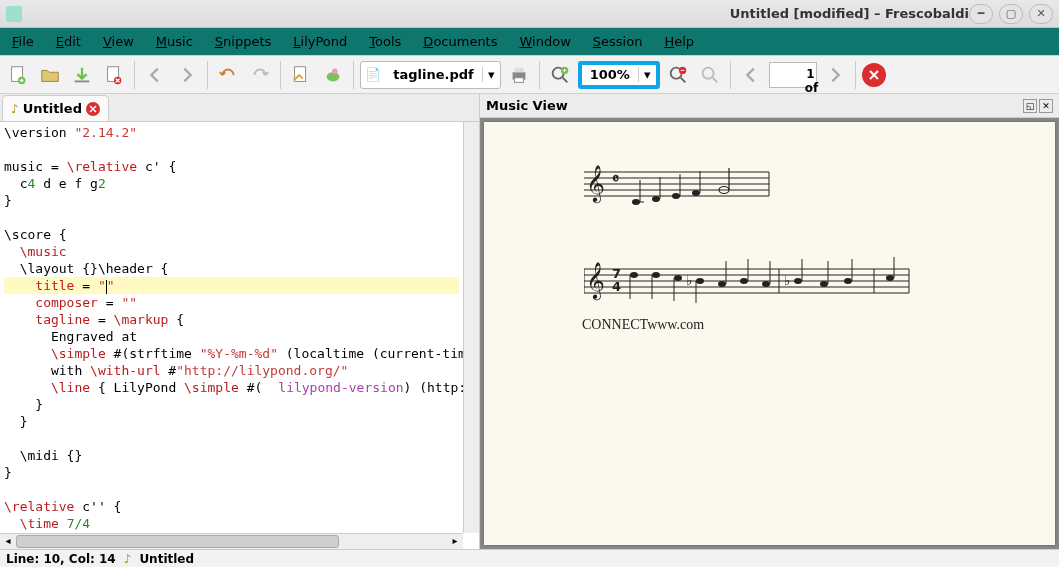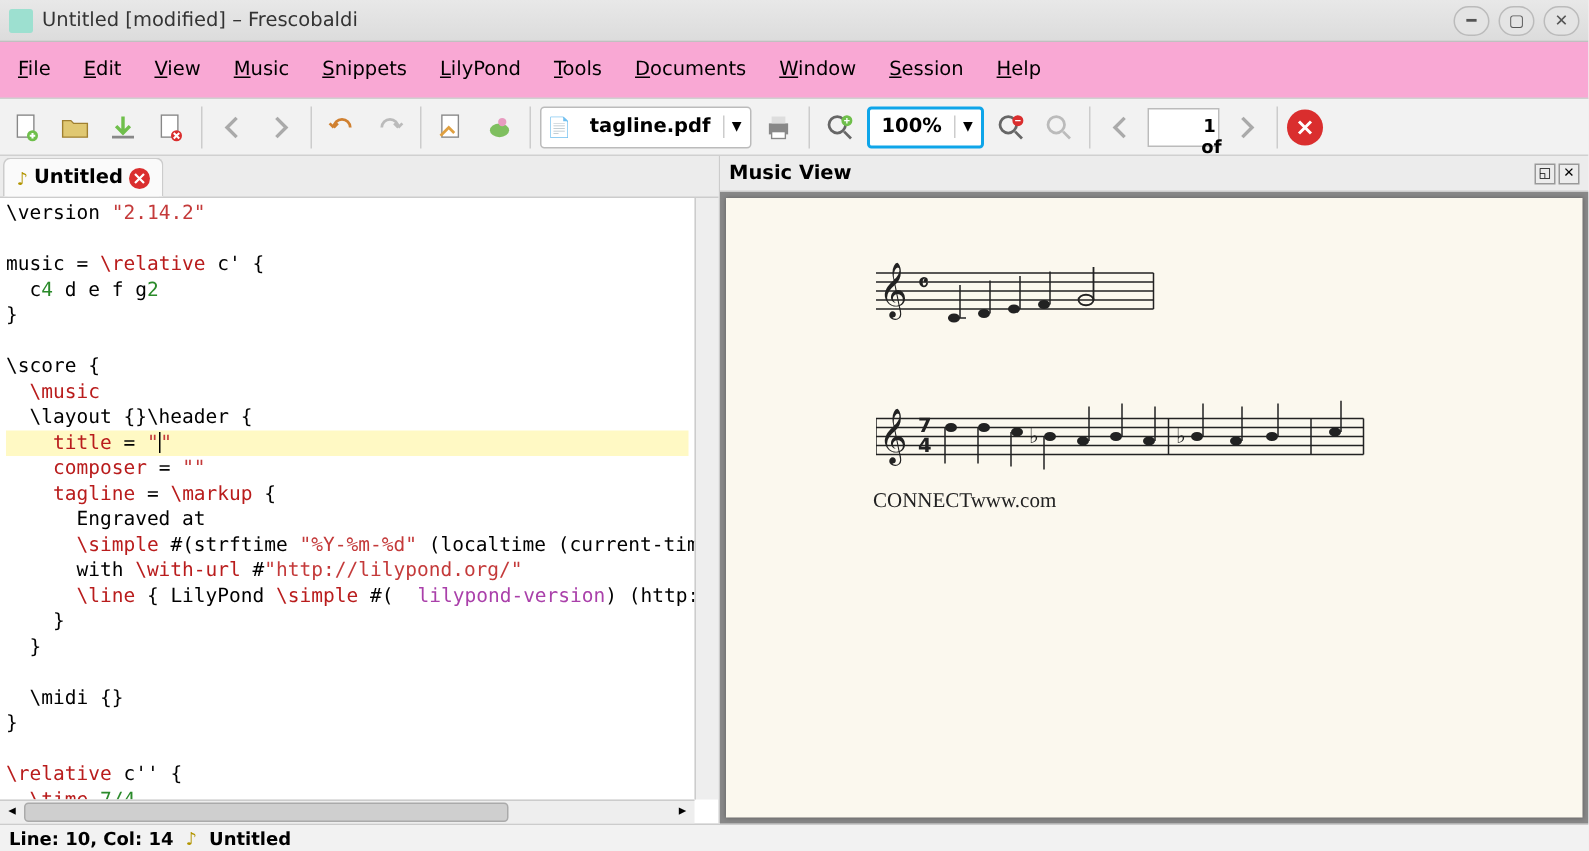--- a/index.html
+++ b/index.html
@@ -1,32 +1,32 @@
 <!DOCTYPE html>
 <html><head>
 <meta charset="utf-8">
 <style>
 * { box-sizing: border-box; margin: 0; padding: 0; }
 body { font-family: "DejaVu Sans", Arial, sans-serif; font-size: 13px; background: #f0f0f0; width: 1059px; height: 567px; overflow: hidden; display: flex; flex-direction: column; }
 .titlebar { height: 28px; background: linear-gradient(#e8e8e8,#dcdcdc); display: flex; align-items: center; padding: 0 6px; border-bottom: 1px solid #c0c0c0; }
 .titlebar .ticon { width: 16px; height: 16px; background: #9de0d0; border-radius: 2px; margin-right: 6px; }
-.titlebar .title { flex: 1; text-align: left; font-weight: normal; color: #333; }
+.titlebar .title { flex: 1; text-align: right; font-weight: bold; color: #333; }
 .winbtns { display: flex; gap: 6px; }
 .winbtn { width: 24px; height: 20px; border-radius: 10px; background: #e4e4e4; border: 1px solid #bbb; display: flex; align-items: center; justify-content: center; font-size: 11px; color: #555; cursor: pointer; }
-.menubar { height: 38px; background: #f9a8d4; display: flex; align-items: center; padding: 0 6px; gap: 10px; border-bottom: 1px solid #d0d0d0; }
+.menubar { height: 28px; background: #0f766e; display: flex; align-items: center; padding: 0 6px; gap: 10px; border-bottom: 1px solid #d0d0d0; }
 .menuitem { padding: 3px 6px; cursor: pointer; }
 .menuitem .ul { text-decoration: underline; }
 .toolbar { height: 38px; background: #f2f2f2; display: flex; align-items: center; padding: 0 4px; gap: 4px; border-bottom: 1px solid #d0d0d0; }
 .tbtn { width: 28px; height: 28px; display: flex; align-items: center; justify-content: center; cursor: pointer; border-radius: 3px; }
 .tbtn svg { width: 22px; height: 22px; }
 .vsep { width: 1px; height: 28px; background: #ccc; margin: 0 2px; }
 .docsel { display: flex; align-items: center; border: 1px solid #bbb; border-radius: 3px; height: 28px; background: #fff; }
 .docsel .dlabel { padding: 0 8px; font-weight: bold; }
 .docsel .darrow { width: 18px; border-left: 1px solid #ccc; text-align: center; }
-.zoomsel { display: flex; align-items: center; border: 2px solid #0ea5e9; border-radius: 3px; height: 28px; background: #fff; }
+.zoomsel { display: flex; align-items: center; border: 4px solid #0ea5e9; border-radius: 3px; height: 28px; background: #fff; }
 .zoomsel .zlabel { padding: 0 8px; font-weight: bold; }
 .zoomsel .zarrow { width: 18px; border-left: 1px solid #ccc; text-align: center; }
 .pagebox { width: 48px; height: 26px; border: 1px solid #bbb; background: #fff; text-align: center; font-weight: bold; font-size: 12px; padding-top: 4px; padding-left: 35px; }
 .closebtn { width: 24px; height: 24px; border-radius: 12px; background: #da2e2e; display: flex; align-items: center; justify-content: center; cursor: pointer; }
 .closebtn svg { width: 12px; height: 12px; }
 .main { flex: 1; display: flex; min-height: 0; }
 .left { width: 480px; display: flex; flex-direction: column; border-right: 1px solid #ccc; background: #fff; }
 .tabs { height: 28px; background: #ececec; display: flex; align-items: flex-end; border-bottom: 1px solid #ccc; padding-left: 2px; gap: 2px; }
 .tab { height: 26px; background: #fafafa; border: 1px solid #ccc; border-bottom: none; border-radius: 5px 5px 0 0; display: flex; align-items: center; padding: 0 8px; gap: 4px; font-weight: bold; }
 .tab .note { color: #b29500; font-size: 12px; }

